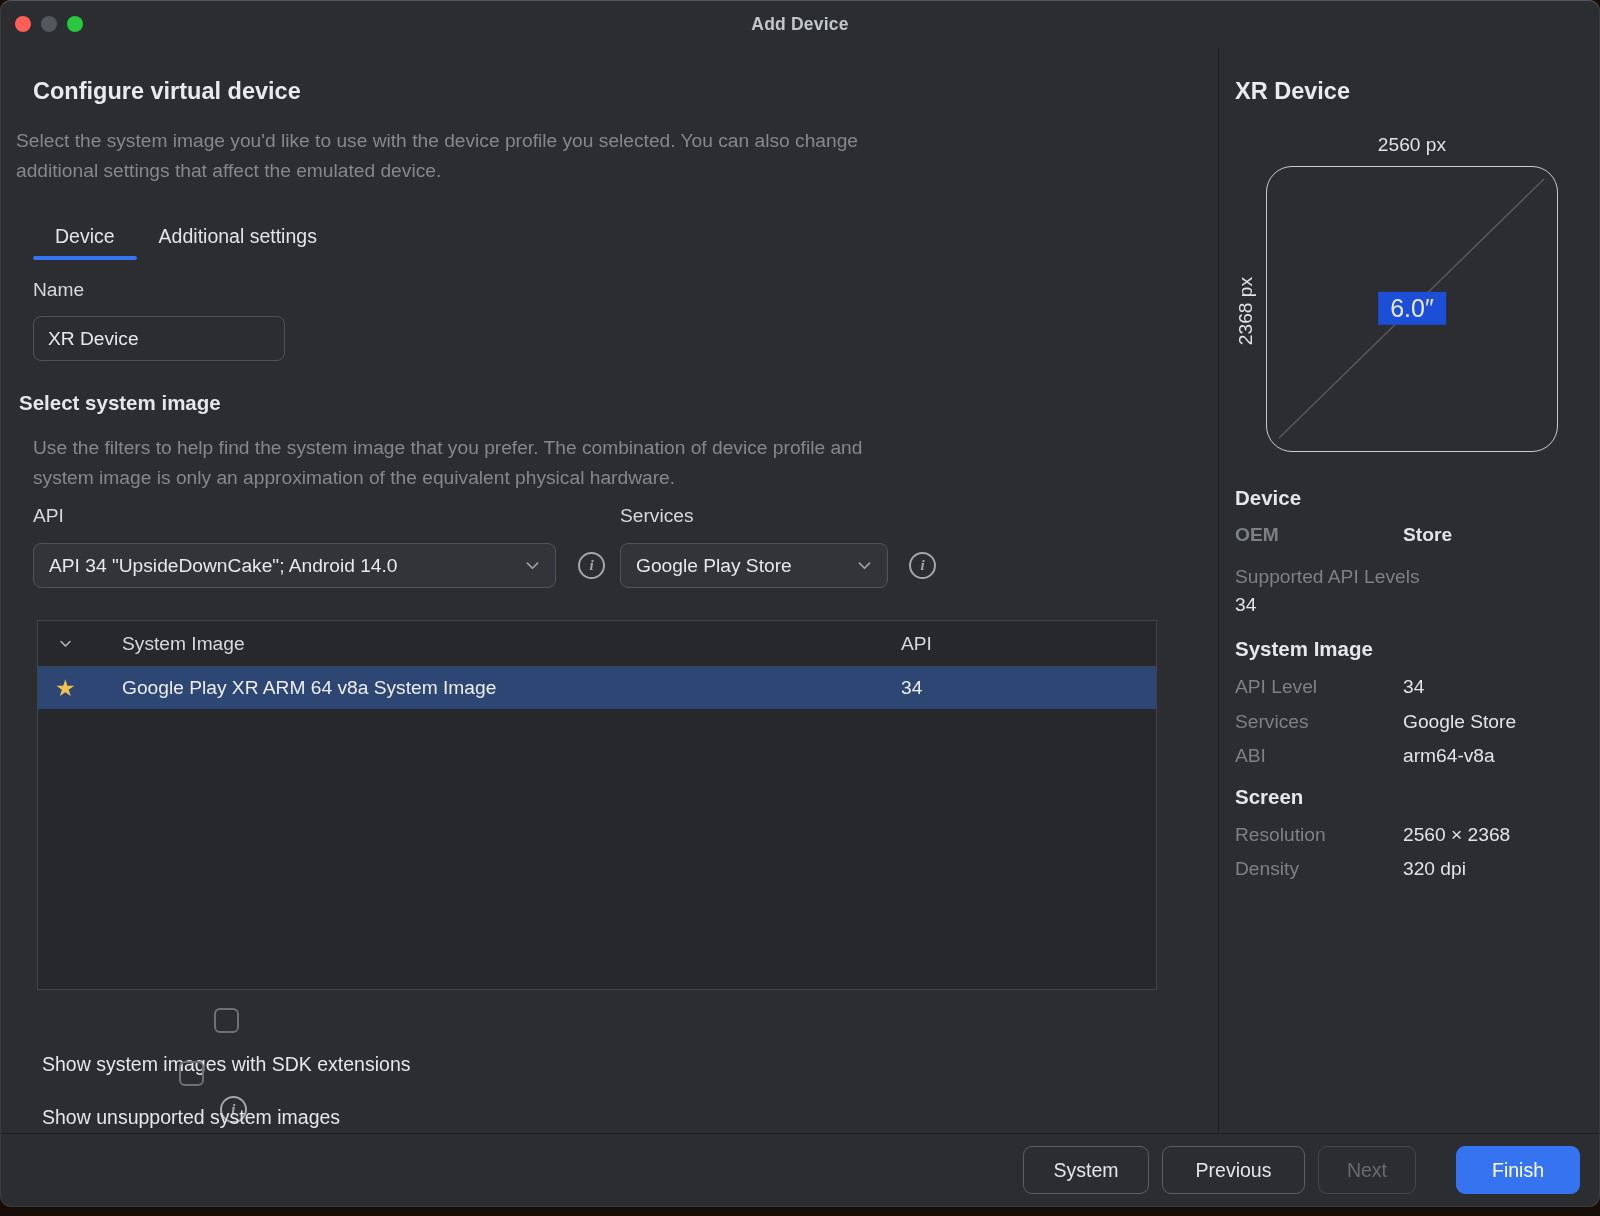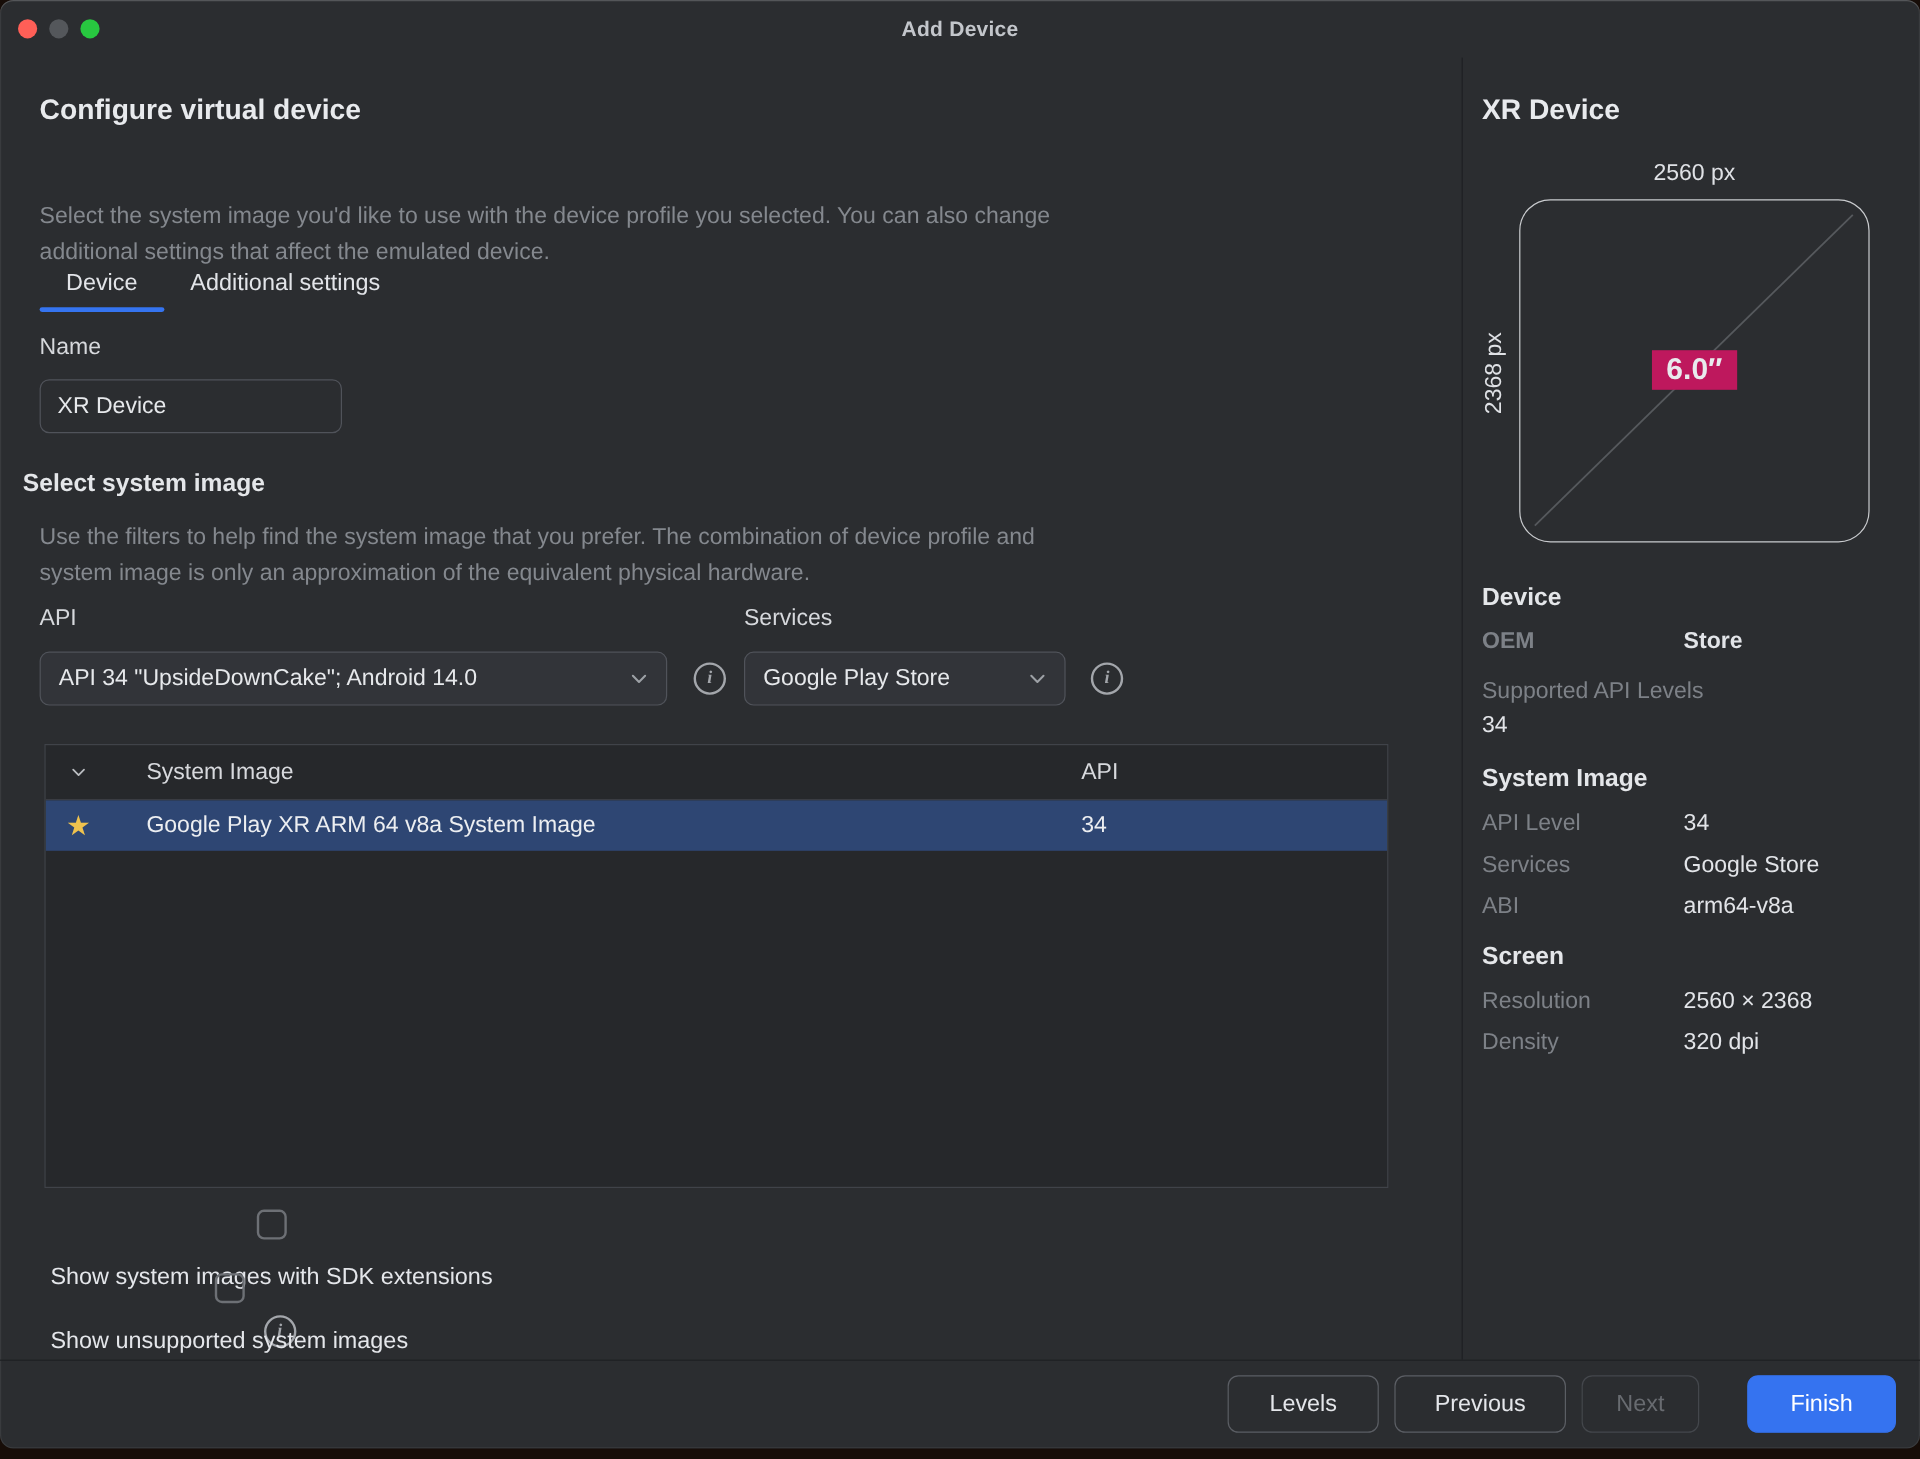--- a/index.html
+++ b/index.html
@@ -80,21 +80,21 @@
   
   .vdivider { position:absolute; left:1218px; top:48px; width:1px; height:1085px; background:#1e2023; }
   .spec-row { display:flex; font-size:19.2px; white-space:nowrap; }
   .spec-row .sl { width:168px; color:#7d8187; flex:0 0 auto; }
   .spec-row .sv { color:#e2e4e8; }
   .screen-rect {
     border:1.5px solid #c9cbce; border-radius:26px; position:absolute;
   }
   .diag-label {
     position:absolute; left:50%; top:50%; transform:translate(-50%,-52%);
-    background:#be185d; padding:2px 12px; font-size:25px; color:#e8eaed; white-space:nowrap;font-weight:bold;
+    background:#1d4ed8; padding:2px 12px; font-size:25px; color:#e8eaed; white-space:nowrap;
   }
   
   .hdivider { position:absolute; left:0; right:0; top:1133px; height:1px; background:#1f2124; }
   .btn {
     position:absolute; top:1146px; height:48px; border-radius:9px;
     display:flex; align-items:center; justify-content:center;
     font-size:19.5px; background:transparent; white-space:nowrap;
   }
   .btn.secondary { border:1px solid #5b5e64; color:#e4e6ea; }
   .btn.disabled  { border:1px solid #44474c; color:#686b70; }
@@ -110,21 +110,21 @@
     <div class="lights">
       <div class="light close"></div>
       <div class="light min"></div>
       <div class="light zoom"></div>
     </div>
     <div class="title">Add Device</div>
   </div>
 
   <div class="abs h1" style="left:33px; top:78px;">Configure virtual device</div>
 
-  <div class="abs desc" style="left:33px; top:126px;margin-top:40px;">
+  <div class="abs desc" style="left:16px; top:126px;">
     <div>Select the system image you'd like to use with the device profile you selected. You can also change</div>
     <div>additional settings that affect the emulated device.</div>
   </div>
 
   <div class="abs tabs" style="left:33px; top:212px;">
     <div class="tab">
       <span>Device</span>
       <div class="underline"></div>
     </div>
     <div class="tab">
@@ -233,18 +233,18 @@
   <div class="abs spec-row" style="left:1235px; top:824px;">
     <div class="sl">Resolution</div>
     <div class="sv">2560 × 2368</div>
   </div>
   <div class="abs spec-row" style="left:1235px; top:858px;">
     <div class="sl">Density</div>
     <div class="sv">320 dpi</div>
   </div>
 
   <div class="hdivider"></div>
-  <div class="btn secondary" style="left:1023px; width:126px;">Levels</div>
+  <div class="btn secondary" style="left:1023px; width:126px;">System</div>
   <div class="btn secondary" style="left:1162px; width:143px;">Previous</div>
   <div class="btn disabled" style="left:1318px; width:98px;">Next</div>
   <div class="btn primary" style="left:1456px; width:124px;">Finish</div>
 
 </div>
 
 </body></html>

